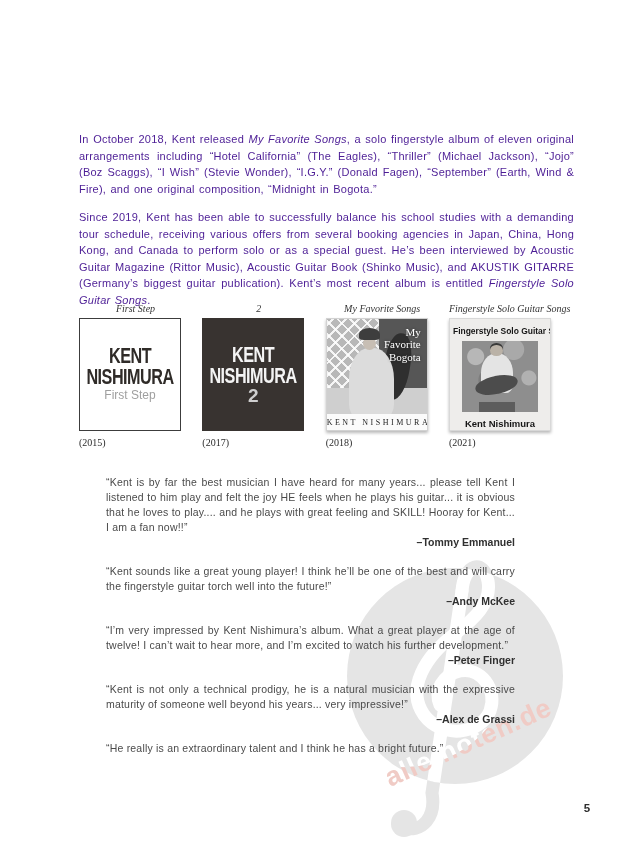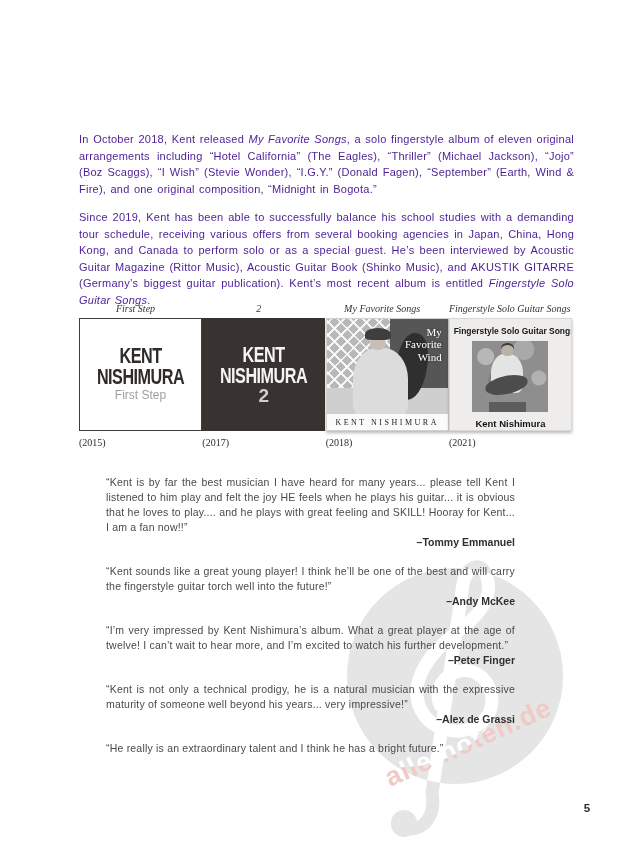--- a/index.html
+++ b/index.html
@@ -23,21 +23,21 @@
   .album{margin:0;width:113px;}
   .album .caption{
     height:12px;margin-bottom:3px;text-align:center;
     font-family:"Liberation Serif", serif;font-style:italic;font-size:10px;color:#333;
     white-space:nowrap;
   }
   .album .year{
     margin-top:6px;text-align:left;
     font-family:"Liberation Serif", serif;font-size:10px;color:#2b2b2b;
   }
-  .cover{width:123px;height:113px;box-sizing:border-box;position:relative;overflow:hidden;}
+  .cover{width:102px;height:113px;box-sizing:border-box;position:relative;overflow:hidden;}
 
   
   .cover1{background:#ffffff;border:1px solid #3c3c3c;text-align:center;}
   .big-title{
     margin-top:26px;font-weight:bold;line-height:.95;letter-spacing:-.5px;color:#2f2b28;
     transform:scale(.98,1.35);transform-origin:center top;
   }
   .big-title div{font-size:16.5px;white-space:nowrap;}
   .cover1 .subtitle{margin-top:12px;font-size:12px;color:#9f9f9f;}
 
@@ -146,21 +146,21 @@
         <div class="c3-fence"></div>
         <div class="c3-bush"></div>
         <div class="c3-ground"></div>
         <div class="c3-case"></div>
         <div class="c3-hoodie"></div>
         <div class="c3-face"></div>
         <div class="c3-cap"></div>
         <div class="c3-title">
           <div>My</div>
           <div>Favorite</div>
-          <div>Wind</div>
+          <div>Bogota</div>
         </div>
         <div class="c3-strip">KENT NISHIMURA</div>
       </div>
       <div class="year">(2018)</div>
     </figure>
 
     <figure class="album">
       <div class="caption">Fingerstyle Solo Guitar Songs</div>
       <div class="cover cover4">
         <div class="c4-title">Fingerstyle Solo Guitar Songs</div>

